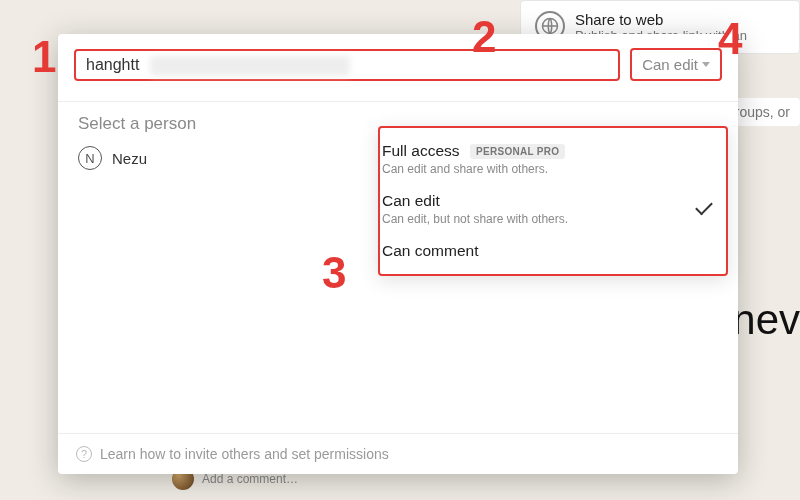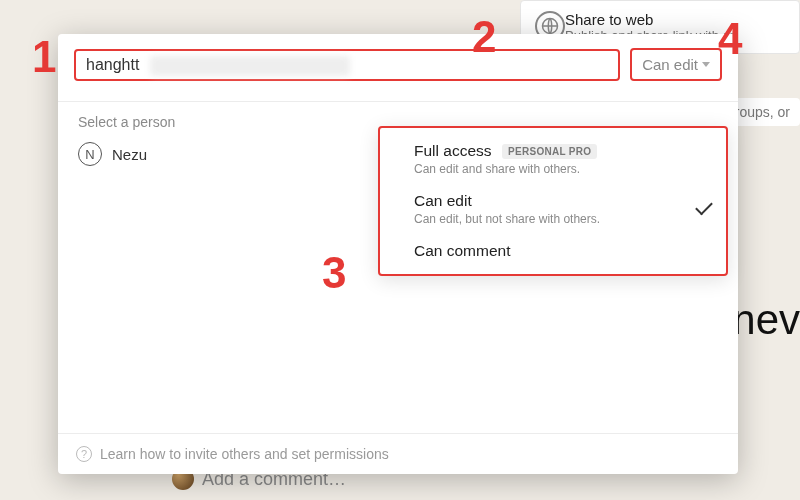--- a/index.html
+++ b/index.html
@@ -1,43 +1,43 @@
 <!DOCTYPE html>
 <html><head>
   <meta charset="utf-8">
   <style>
     * { box-sizing: border-box; margin: 0; padding: 0; font-family: -apple-system, BlinkMacSystemFont, "Segoe UI", Helvetica, Arial, sans-serif; }
     body { width: 800px; height: 500px; background: #f0ece5; position: relative; overflow: hidden; }
     .bg-share { position: absolute; top: 0; right: 0; width: 280px; background: #fff; border: 1px solid #e5e5e5; padding: 10px 14px; border-radius: 4px; }
-    .bg-share-row { display:flex; align-items:flex-start; }
+    .bg-share-row { display:flex; gap: 10px; align-items:flex-start; }
     .bg-globe { width: 30px; height:30px; border-radius:50%; border:2px solid #888; display:flex; align-items:center; justify-content:center; color:#888; font-size:16px; flex-shrink:0; }
     .bg-share-title { font-size: 15px; color:#222; }
     .bg-share-sub { font-size: 13px; color:#777; }
     .bg-more { position:absolute; right: 0; top: 98px; background:#fff; color:#777; font-size:14px; padding:6px 10px; border-radius:4px; }
     .bg-comment { position:absolute; left: 172px; bottom: 10px; display:flex; align-items:center; gap:8px; }
     .bg-avatar { width:22px; height:22px; border-radius:50%; background: radial-gradient(circle at 30% 30%, #d6a96c, #5a3a1a); }
-    .bg-comment-text { color:#888; font-size:18px; }
+    .bg-comment-text { color:#888; font-size:12px; }
 
     .modal { position:absolute; left:58px; top:34px; width:680px; height:440px; background:#fff; border-radius:4px; box-shadow: 0 6px 30px rgba(0,0,0,.25); display:flex; flex-direction:column; }
     .modal-top { padding:14px 16px; display:flex; align-items:center; gap:10px; }
     .search-wrap { flex:1; position:relative; border: 2.5px solid #e53935; border-radius:4px; padding: 5px 10px; }
     .search-input { width:100%; border:none; outline:none; font-size:16px; color:#333; }
     .search-blur { position:absolute; left:74px; top:5px; height:20px; width:200px; background:#eee; border-radius:3px; filter: blur(3px); color: transparent; user-select:none; }
     .perm-select { border:2.5px solid #e53935; border-radius:4px; padding:6px 10px; display:flex; align-items:center; gap:4px; color:#888; font-size:15px; cursor:pointer; }
     .chevron { width:0; height:0; border-left:4px solid transparent; border-right:4px solid transparent; border-top:5px solid #aaa; }
     .invite-btn { background:#2eaadc; color:#fff; font-size:16px; padding:7px 16px; border:none; border-radius:4px; cursor:pointer; outline:2.5px solid #e53935; outline-offset:1px; }
 
     .divider { height:1px; background:#ececec; margin-top:6px; }
-    .section-label { color:#8a8a8a; font-size:14px; padding:12px 20px 6px; }
+    .section-label { color:#8a8a8a; font-size:17px; padding:12px 20px 6px; }
     .person-row { display:flex; align-items:center; gap:10px; padding:6px 20px; cursor:pointer; }
     .person-avatar { width:24px; height:24px; border:1.5px solid #555; border-radius:50%; display:flex; align-items:center; justify-content:center; font-size:13px; color:#555; }
     .person-name { font-size:15px; color:#333; }
 
     .dropdown { position:absolute; right:10px; top:92px; width:350px; background:#fff; border:2.5px solid #e53935; border-radius:4px; padding:6px 0; box-shadow:0 4px 20px rgba(0,0,0,.12); }
-    .dd-item { padding:8px 8px; cursor:pointer; position:relative;margin-left:26px; }
+    .dd-item { padding:8px 2px; cursor:pointer; position:relative; }
     .dd-title { font-size:15.5px; color:#222; display:inline; }
     .dd-badge { display:inline-block; background:#eee; color:#777; font-size:10px; font-weight:600; padding:2px 6px; border-radius:3px; margin-left:6px; vertical-align:middle; letter-spacing:.3px; }
     .dd-desc { font-size:12px; color:#8a8a8a; margin-top:2px; }
     .check { position:absolute; right:14px; top:18px; width:16px; height:9px; border-left:2.5px solid #333; border-bottom:2.5px solid #333; transform:rotate(-45deg); }
 
     .modal-footer { margin-top:auto; border-top:1px solid #ececec; padding:12px 18px; display:flex; align-items:center; gap:8px; color:#9a9a9a; font-size:14px; }
     .help-icon { width:16px; height:16px; border:1.5px solid #bbb; border-radius:50%; display:flex; align-items:center; justify-content:center; font-size:11px; color:#bbb; }
 
     .big-num { position:absolute; color:#e53935; font-weight:800; font-family: Arial, sans-serif; }
     .n1 { font-size:44px; left:32px; top:32px; }

